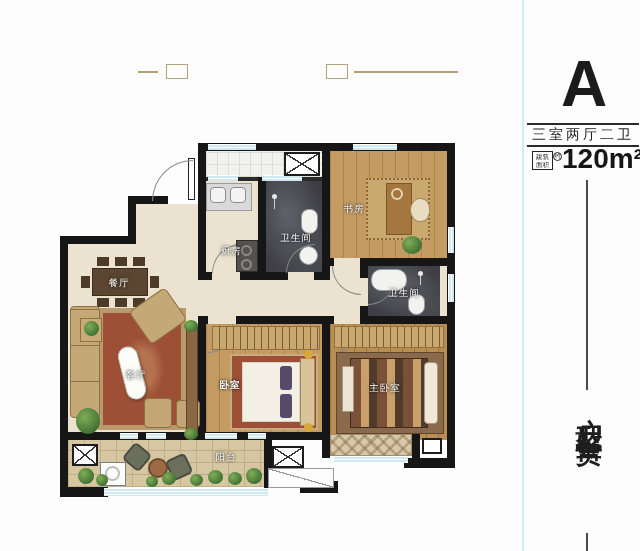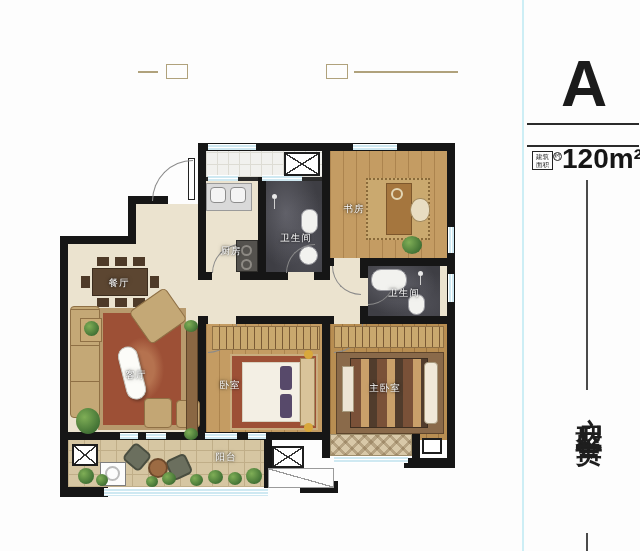--- a/index.html
+++ b/index.html
@@ -43,20 +43,22 @@
 
   <div class="banner-line" style="left:138px;top:71px;width:20px;height:2px;"></div>
   <div class="banner-box" style="left:166px;top:64px;width:22px;height:15px;"></div>
   <div class="banner-box" style="left:326px;top:64px;width:22px;height:15px;"></div>
   <div class="banner-line" style="left:354px;top:71px;width:104px;height:2px;"></div>
 
   <div class="abs" style="left:522px;top:0;width:2px;height:551px;background:#cdeef5;"></div>
   <div class="abs" style="left:546px;top:52px;width:76px;height:64px;display:flex;align-items:center;justify-content:center;
        font-size:64px;font-weight:bold;color:#1b1b1b;">A</div>
   <div class="hline" style="left:527px;top:123px;width:112px;height:2px;"></div>
+  <div class="abs" style="left:527px;top:126px;width:112px;height:17px;display:flex;align-items:center;justify-content:center;
+       font-size:14px;letter-spacing:3px;color:#1e1e1e;">三室两厅二卫</div>
   <div class="hline" style="left:527px;top:145px;width:112px;height:2px;"></div>
 
   <div class="abs" style="left:532px;top:151px;width:21px;height:19px;border:1.5px solid #222;box-sizing:border-box;
        font-size:6.5px;line-height:7.5px;color:#222;text-align:center;padding-top:1px;">
     <div>建筑</div>
     <div>面积</div>
   </div>
   <div class="abs" style="left:553px;top:152px;width:9px;height:9px;border:1px solid #222;border-radius:50%;box-sizing:border-box;
        font-size:6px;line-height:7px;text-align:center;color:#222;background:#fff;">约</div>
   <div class="abs" style="left:562px;top:143px;font-size:28px;font-weight:600;color:#161616;">120m²</div>
@@ -224,17 +226,17 @@
   <div class="whitebox" style="left:422px;top:438px;width:20px;height:16px;"></div>
   <div class="furn" style="left:268px;top:468px;width:66px;height:20px;border:1px solid #9a9a9a;background:
        linear-gradient(to top right,transparent calc(50% - .6px),#9a9a9a calc(50% - .6px) calc(50% + .6px),transparent calc(50% + .6px)),#fdfdfd;"></div>
 
   <div class="lbl" style="left:231px;top:251px;">厨房</div>
   <div class="lbl" style="left:296px;top:238px;">卫生间</div>
   <div class="lbl" style="left:354px;top:209px;">书房</div>
   <div class="lbl" style="left:404px;top:293px;">卫生间</div>
   <div class="lbl" style="left:119px;top:283px;">餐厅</div>
   <div class="lbl" style="left:136px;top:375px;">客厅</div>
-  <div class="lbl" style="left:230px;top:385px;">卧室</div>
+  <div class="lbl" style="left:230px;top:385px;font-weight:bold;">卧室</div>
   <div class="lbl" style="left:385px;top:388px;">主卧室</div>
   <div class="lbl" style="left:226px;top:457px;">阳台</div>
 
 </div>
 
 </body></html>

